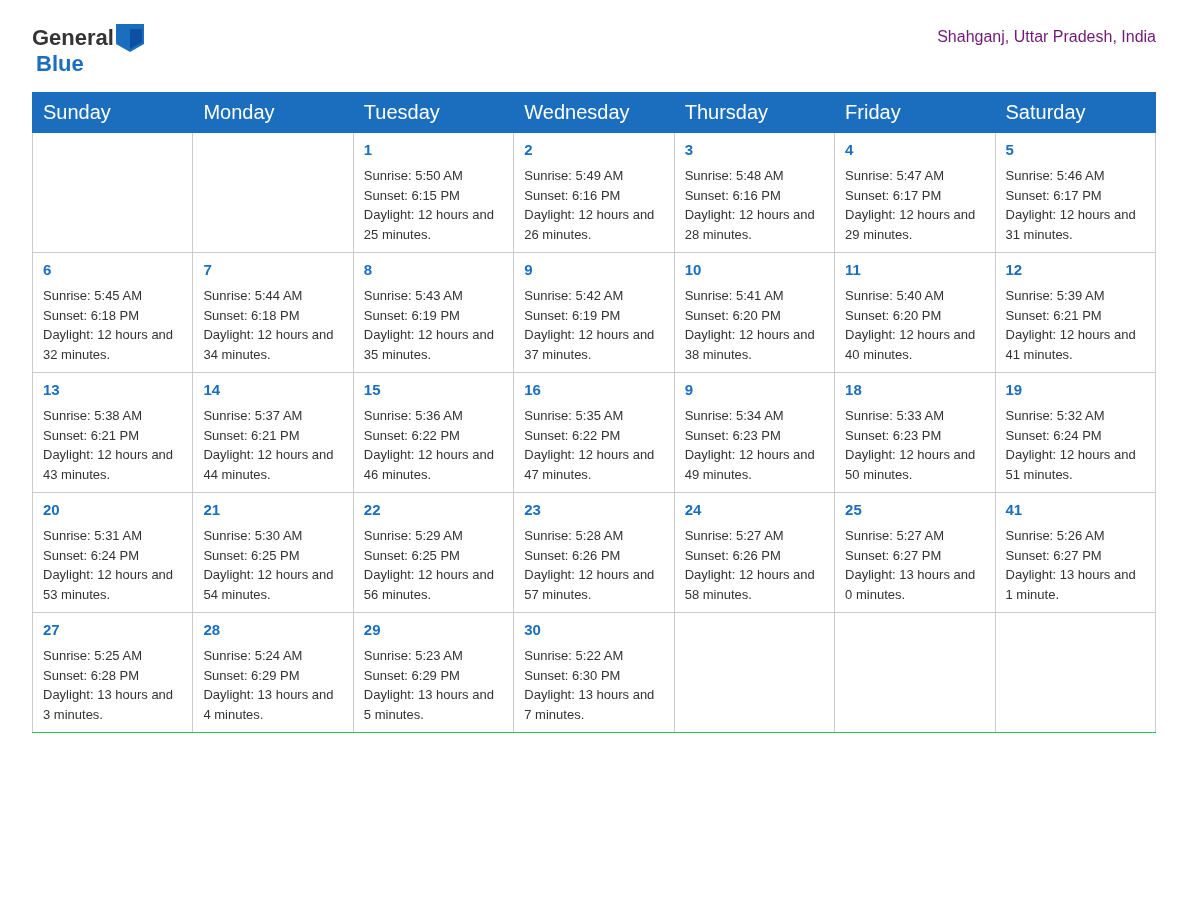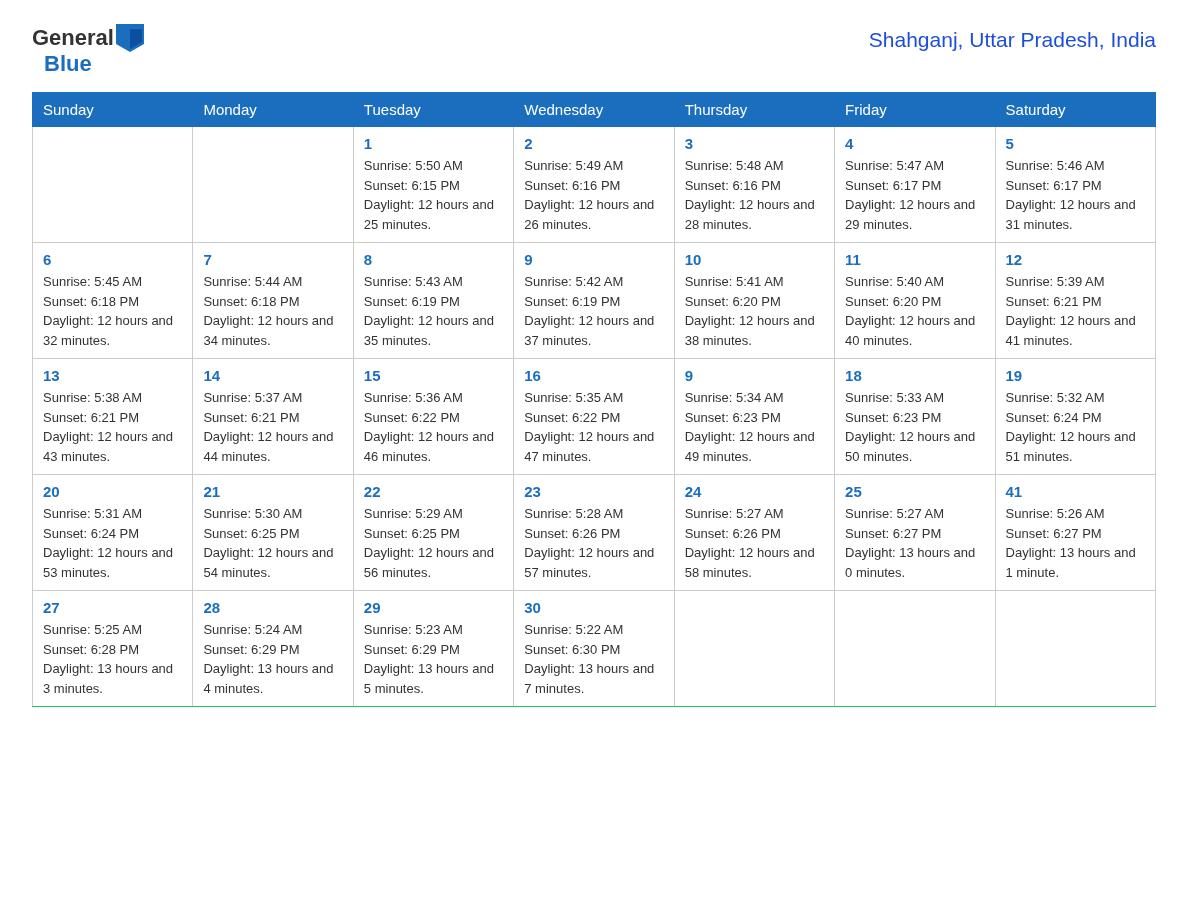--- a/index.html
+++ b/index.html
@@ -40,34 +40,34 @@
     .title-block {
       text-align: right;
     }
     .month-title {
       font-size: 52px;
       font-weight: normal;
       color: #222;
       line-height: 1.1;
     }
     .location-title {
-      font-size: 21px;
-      color: #1d4ed8;
+      font-size: 16px;
+      color: #701a75;
       margin-top: 4px;
     }
     .calendar-table {
       width: 100%;
       border-collapse: collapse;
     }
     .calendar-table thead tr {
       background: #1a6ebd;
     }
     .calendar-table thead th {
       color: #fff;
-      font-size: 15px;
+      font-size: 20px;
       font-weight: normal;
       padding: 8px 10px;
       text-align: left;
       border: 1px solid #1a6ebd;
     }
     .calendar-table tbody td {
       vertical-align: top;
       padding: 8px 10px;
       border: 1px solid #ccc;
       font-size: 13px;
@@ -79,20 +79,21 @@
       font-size: 15px;
       font-weight: bold;
       color: #1a6ebd;
       display: block;
       margin-bottom: 4px;
     }
     .day-info {
       font-size: 13px;
       color: #333;
       line-height: 1.5;
+      margin-top: 8px;
     }
     .empty-cell {
       background: #fff;
     }
     tbody tr td {
       border-bottom: 1px solid #aaa;
     }
     tbody tr:last-child td {
       border-bottom: 1px solid #22c55e;
     }
@@ -103,21 +104,21 @@
 <div class="header">
   <div class="logo">
     <div style="display:flex; flex-direction:column; line-height:1.1;">
       <div style="display:flex; align-items:center;">
         <span class="logo-text-general">General</span>
         <svg class="logo-icon" viewBox="0 0 28 28" xmlns="http://www.w3.org/2000/svg">
           <polygon points="0,0 28,0 28,20 14,28 0,20" fill="#1a6ebd"></polygon>
           <polygon points="14,5 26,5 26,18 14,25" fill="#0d4fa0"></polygon>
         </svg>
       </div>
-      <span class="logo-text-blue" style="margin-left:12px;">Blue</span>
+      <span class="logo-text-blue" style="margin-left:4px;">Blue</span>
     </div>
   </div>
   <div class="title-block">
     <div class="location-title">Shahganj, Uttar Pradesh, India</div>
   </div>
 </div>
 
 <table class="calendar-table">
   <thead>
     <tr>

